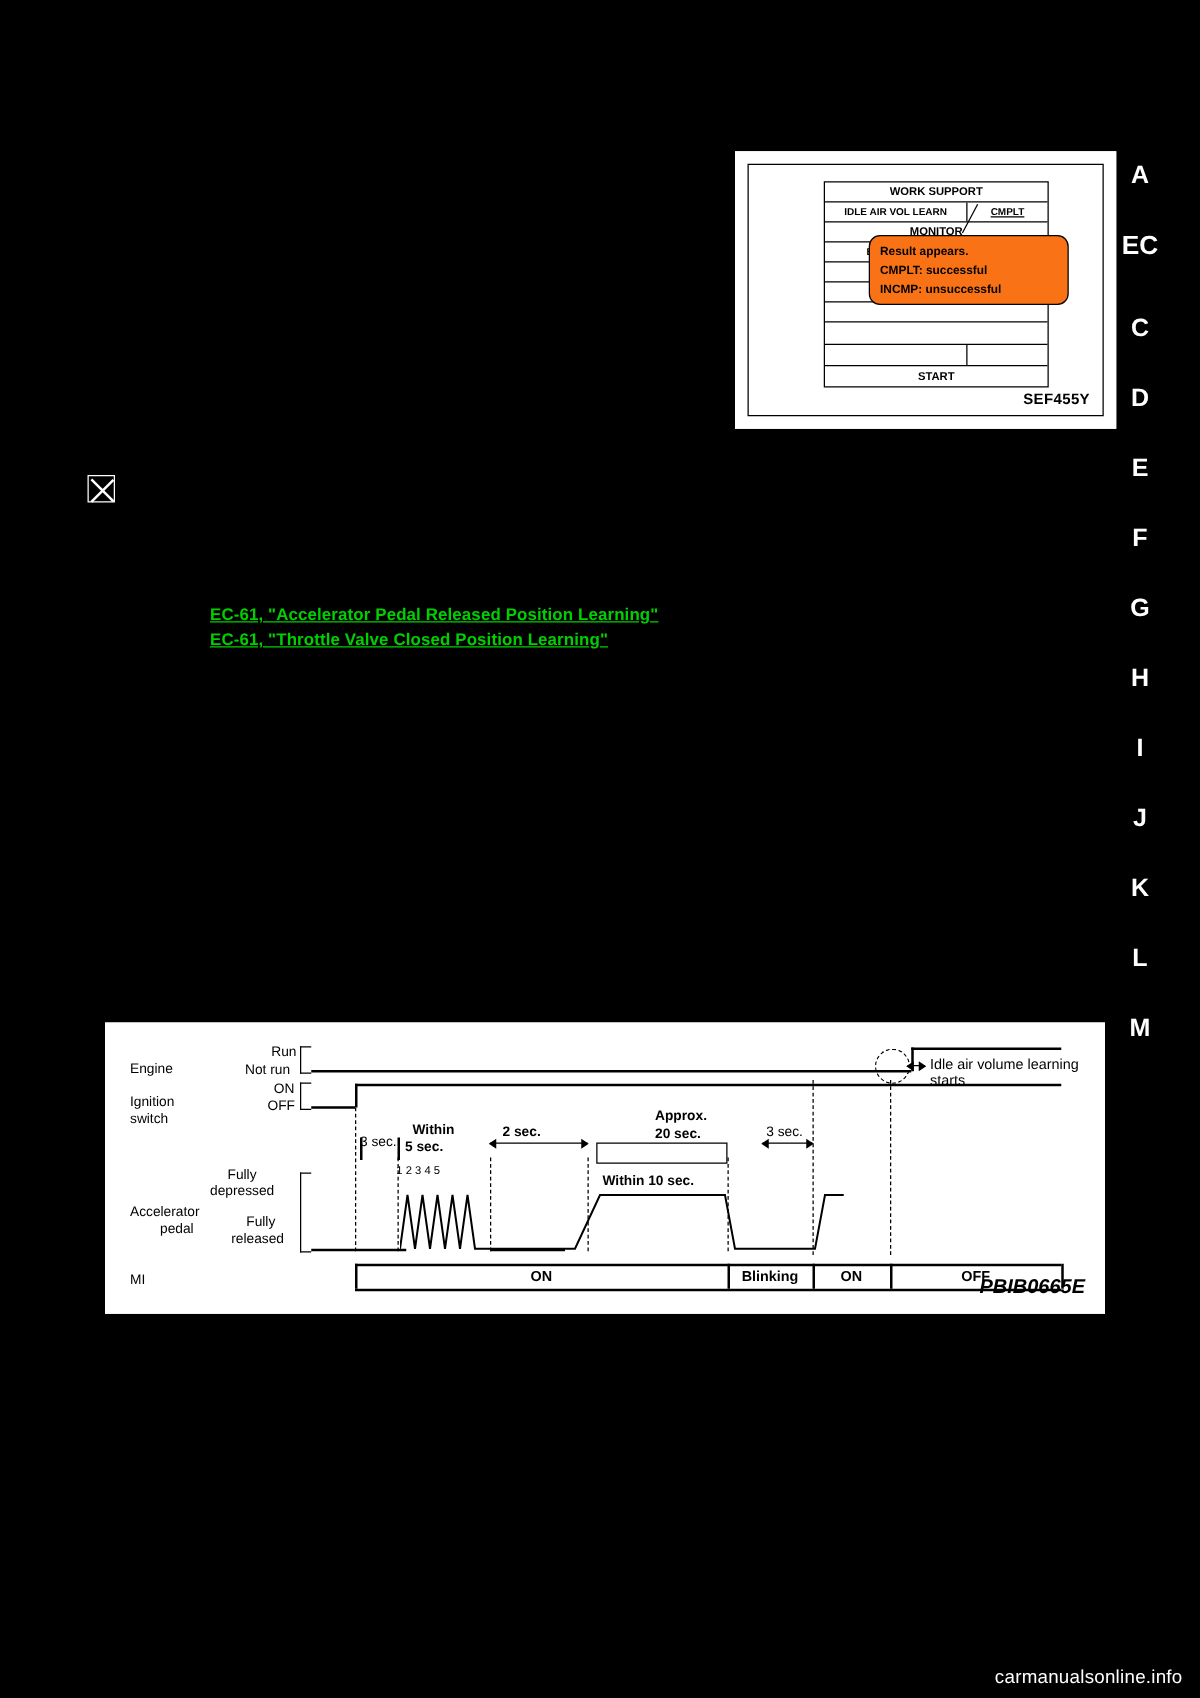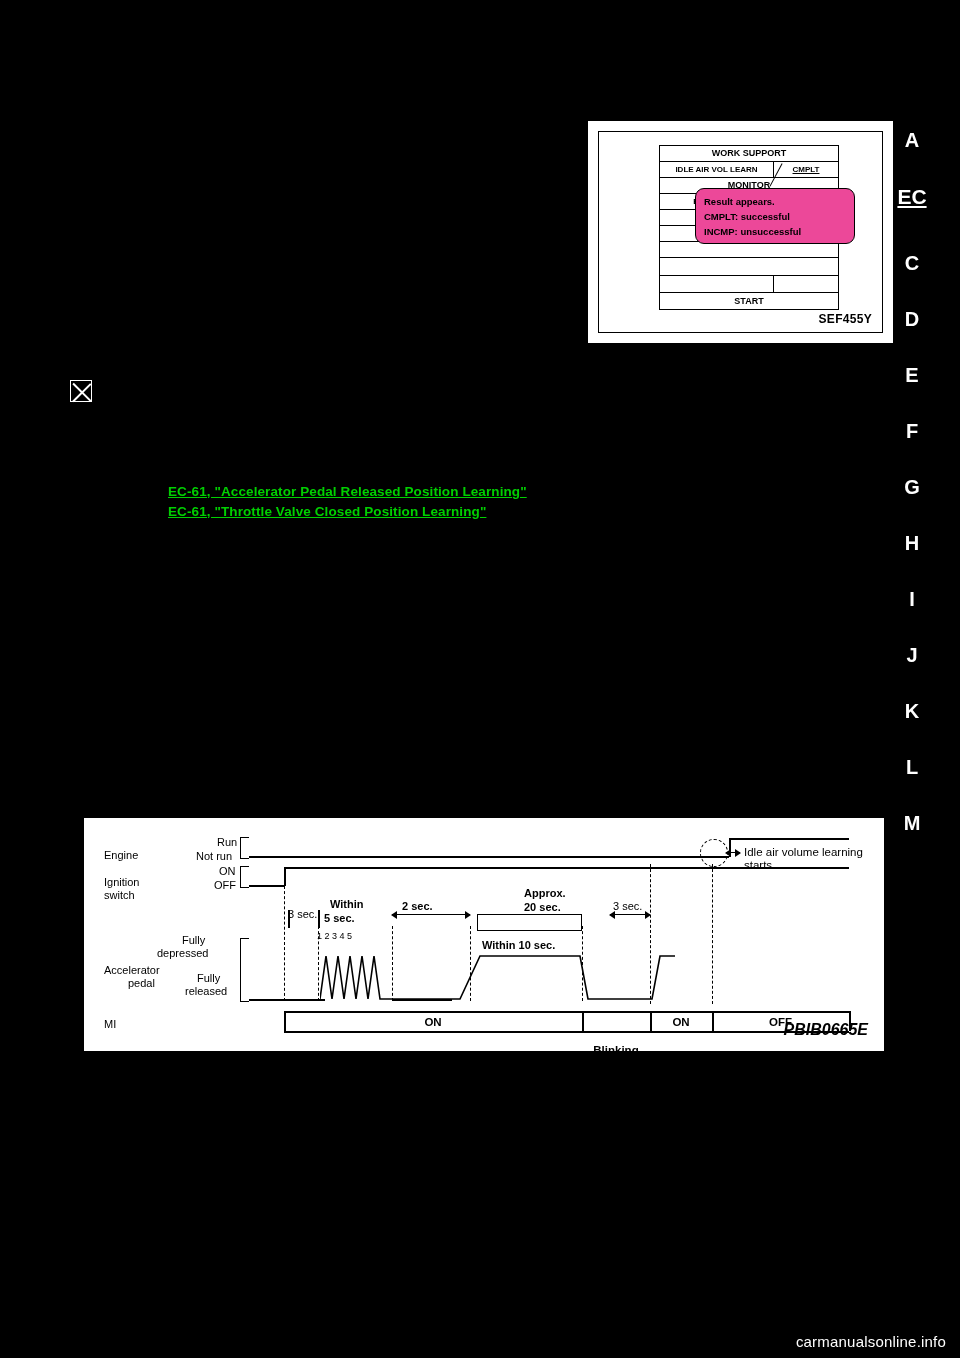--- a/index.html
+++ b/index.html
@@ -27,21 +27,20 @@
   .section-index .idx {
     font-weight: bold;
     font-size: 20px;
     color: #ffffff;
     margin-bottom: 36px;
     line-height: 1;
   }
   .section-index .idx.ec {
     font-size: 21px;
     margin-bottom: 46px;
-    text-decoration: underline;
   }
 
   
   .figure-worksupport {
     position: absolute;
     left: 588px;
     top: 121px;
     width: 305px;
     height: 222px;
     background: #ffffff;
@@ -101,21 +100,21 @@
   }
 
   .ws-callout {
     position: absolute;
     left: 96px;
     top: 56px;
     width: 160px;
     height: 56px;
     border: 1px solid #000000;
     border-radius: 9px;
-    background: #ec4899;
+    background: #f97316;
     color: #000000;
     font-size: 9.5px;
     font-weight: bold;
     padding: 5px 4px 0 8px;
     box-sizing: border-box;
     line-height: 15px;
   }
   .ws-leader {
     position: absolute;
     left: 175px;
@@ -346,21 +345,21 @@
     <div class="tc-label" style="left:104px; top:24px;">Not run</div>
 
     <div class="tc-label" style="left:12px; top:50px;">Ignition</div>
     <div class="tc-label" style="left:12px; top:63px;">switch</div>
     <div class="tc-label" style="left:127px; top:39px;">ON</div>
     <div class="tc-label" style="left:122px; top:53px;">OFF</div>
 
     <div class="tc-label" style="left:12px; top:138px;">Accelerator</div>
     <div class="tc-label" style="left:12px; top:151px;margin-left:24px;">pedal</div>
     <div class="tc-label" style="left:90px; top:108px;">Fully</div>
-    <div class="tc-label" style="left:65px; top:121px;">depressed</div>
+    <div class="tc-label" style="left:76px; top:121px;">depressed</div>
     <div class="tc-label" style="left:105px; top:146px;">Fully</div>
     <div class="tc-label" style="left:93px; top:159px;">released</div>
 
     <div class="tc-label" style="left:12px; top:192px;">MI</div>
 
     <div class="tc-line tc-h" style="left:157px; top:30px; width:480px;"></div>
     <div class="tc-line tc-v" style="left:637px; top:12px; height:19px;"></div>
     <div class="tc-line tc-h" style="left:637px; top:12px; width:120px;"></div>
     <div class="tc-brace" style="left:148px; top:11px; width:8px; height:20px; border-right:none;"></div>
     <div class="tc-circle" style="left:608px; top:13px; width:26px; height:26px;"></div>
@@ -405,21 +404,21 @@
 
     <div class="tc-line tc-h" style="left:192px; top:185px; width:565px;"></div>
     <div class="tc-line tc-h" style="left:192px; top:205px; width:565px;"></div>
     <div class="tc-line tc-v" style="left:192px; top:185px; height:20px;"></div>
     <div class="tc-line tc-v" style="left:490px; top:185px; height:20px;"></div>
     <div class="tc-line tc-v" style="left:558px; top:185px; height:20px;"></div>
     <div class="tc-line tc-v" style="left:620px; top:185px; height:20px;"></div>
     <div class="tc-line tc-v" style="left:757px; top:185px; height:20px;"></div>
 
     <div class="mi-cell" style="left:192px; top:188px; width:298px;">ON</div>
-    <div class="mi-cell" style="left:490px; top:188px; width:68px;margin-top:28px;">Blinking</div>
+    <div class="mi-cell" style="left:490px; top:188px; width:68px;">Blinking</div>
     <div class="mi-cell" style="left:558px; top:188px; width:62px;">ON</div>
     <div class="mi-cell" style="left:620px; top:188px; width:137px;">OFF</div>
 
     <div class="tc-code">PBIB0665E</div>
   </div>
 </div>
 
 <div class="watermark">carmanualsonline.info</div>
 
 </body></html>

